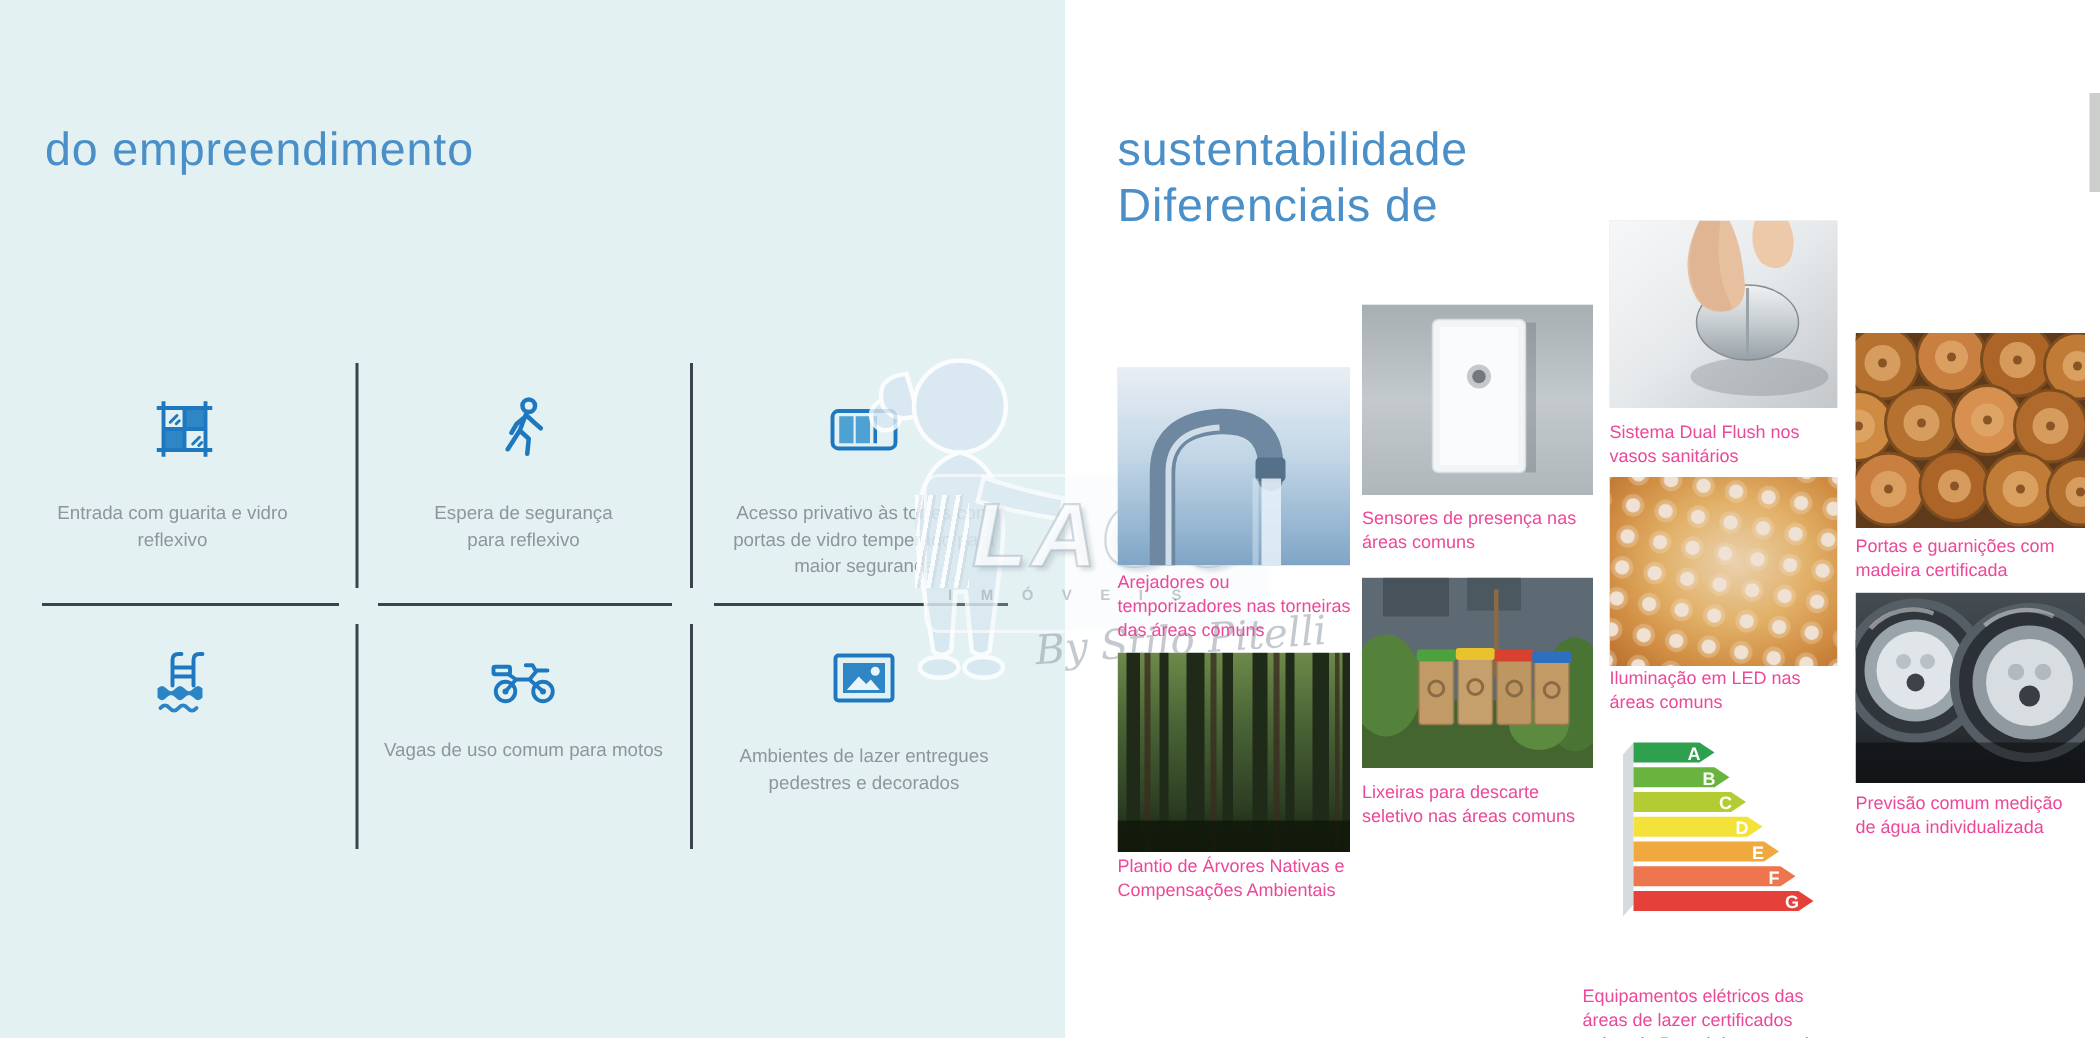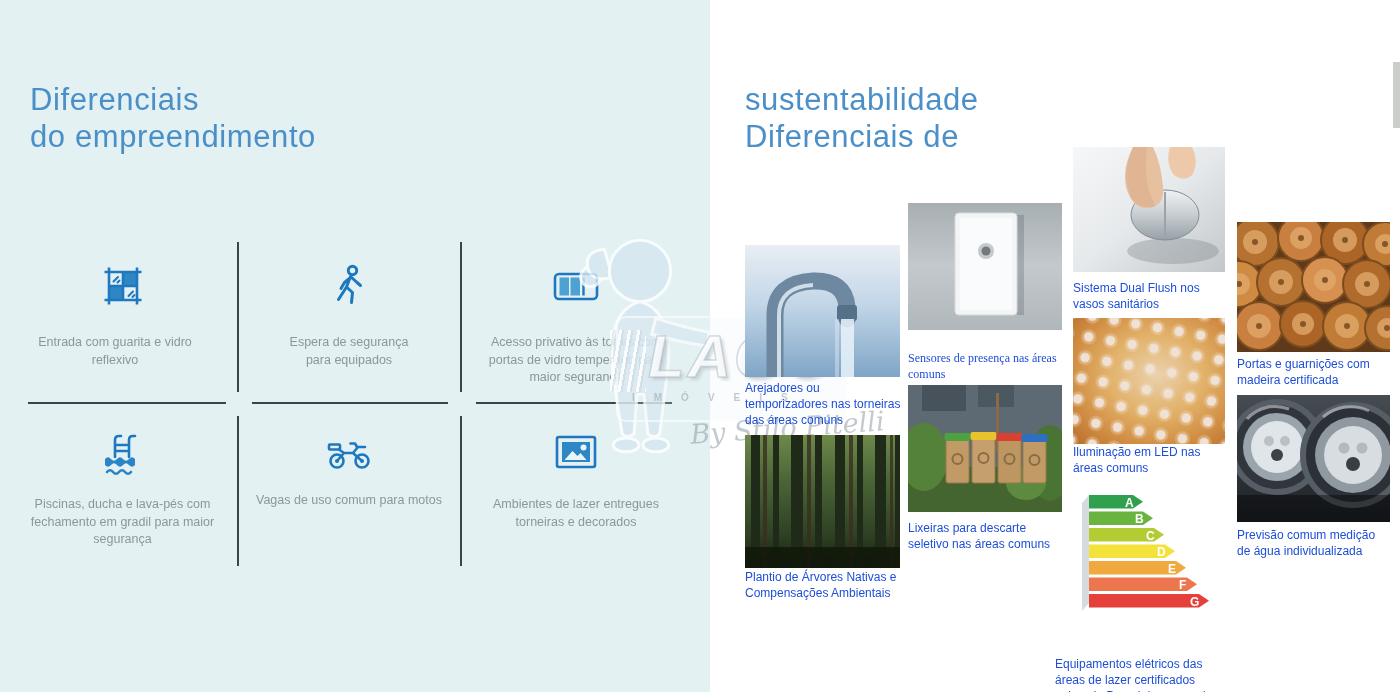--- a/index.html
+++ b/index.html
@@ -38,24 +38,24 @@
   .ph-a1{left:745px;top:245px;width:155px;height:132px;}
   .ph-a2{left:745px;top:435px;width:155px;height:133px;}
   .ph-b1{left:908px;top:203px;width:154px;height:127px;}
   .ph-b2{left:908px;top:385px;width:154px;height:127px;}
   .ph-c1{left:1073px;top:147px;width:152px;height:125px;}
   .ph-c2{left:1073px;top:318px;width:152px;height:126px;}
   .ph-c3{left:1073px;top:485px;width:152px;height:130px;background:#ffffff;}
   .ph-d1{left:1237px;top:222px;width:153px;height:130px;}
   .ph-d2{left:1237px;top:395px;width:153px;height:127px;}
 
-  .caption{position:absolute;font-size:12px;color:#1d4ed8;line-height:1.32;z-index:6;}
+  .caption{position:absolute;font-size:12px;color:#ec4899;line-height:1.32;z-index:6;}
   .cap-a1{left:745px;top:381px;width:156px;}
   .cap-a2{left:745px;top:570px;width:170px;}
-  .cap-b1{left:908px;top:351px;width:160px;font-family:Liberation Serif, serif;}
+  .cap-b1{left:908px;top:338px;width:160px;}
   .cap-b2{left:908px;top:521px;width:152px;}
   .cap-c1{left:1073px;top:281px;width:160px;}
   .cap-c2{left:1073px;top:445px;width:152px;}
   .cap-c3{left:1055px;top:622px;width:166px;margin-top:35px;}
   .cap-d1{left:1237px;top:357px;width:158px;}
   .cap-d2{left:1237px;top:528px;width:150px;}
 
   
   .watermark{position:absolute;left:0;top:0;width:1400px;height:692px;z-index:5;pointer-events:none;}
   .wm-mascot{position:absolute;left:553px;top:230px;width:168px;height:250px;}
@@ -72,21 +72,20 @@
                 font-family:"DejaVu Serif",serif;transform:rotate(-4deg);color:rgba(135,147,157,0.5);}
   .edge-artifact{position:absolute;right:0;top:62px;width:7px;height:66px;background:#cbcecb;z-index:2;}
 </style>
 </head>
 <body>
 
 <div class="left-panel"></div>
 <div class="right-panel"></div>
 
 <h1 class="title title-left">
-  <span>Diferenciais</span>
   <span>do empreendimento</span>
 </h1>
 
 <h1 class="title title-right">
   <span>sustentabilidade</span>
   <span>Diferenciais de</span>
 </h1>
 
 <div class="cell c1">
   <div class="icon-wrap">
@@ -102,21 +101,21 @@
 
 <div class="cell c2">
   <div class="icon-wrap">
     <svg width="48" height="48" viewBox="0 0 48 48">
       <g stroke="#1e78bf" stroke-width="3" fill="none" stroke-linecap="round" stroke-linejoin="round">
         <circle cx="27.5" cy="8.5" r="4.2"></circle>
         <path d="M25.5 14.5 L21.5 25 L13.5 37.5 M21.5 25 L27.5 30.5 L26.5 40.5 M25.5 14.5 L31.5 20 L35.5 23.5 M25 16 L19.5 20.5 L16 26.5"></path>
       </g>
     </svg>
   </div>
-  <div class="cap">Espera de segurança para equipados</div>
+  <div class="cap">Espera de segurança para reflexivo</div>
 </div>
 
 <div class="cell c3">
   <div class="icon-wrap">
     <svg width="48" height="48" viewBox="0 0 48 48">
       <rect x="3" y="12" width="42" height="25" rx="4" stroke="#1e78bf" stroke-width="2.6" fill="none"></rect>
       <rect x="7.5" y="15.5" width="9.5" height="18" fill="#4ea1d3"></rect>
       <rect x="18.5" y="15.5" width="9.5" height="18" fill="#4ea1d3"></rect>
       <path d="M31.5 15.5 V33.5" stroke="#1e78bf" stroke-width="2.4"></path>
     </svg>
@@ -127,21 +126,20 @@
 <div class="cell c4">
   <div class="icon-wrap">
     <svg width="48" height="48" viewBox="0 0 48 48">
       <g stroke="#1e78bf" stroke-width="2.6" fill="none" stroke-linecap="round">
         <path d="M16 29 V12 q0 -4 4 -4 h2 M30 29 V12 q0 -4 4 -4 h2 M16 17 h14 M16 23 h14"></path>
       </g>
       <path d="M6 31 q3 -3.5 6 0 t6 0 t6 0 t6 0 t6 0 v6 q-3 3.5 -6 0 t-6 0 t-6 0 t-6 0 t-6 0 z" fill="#2b84c6"></path>
       <path d="M8 44 q3 -3.5 6 0 t6 0 t6 0 t6 0" stroke="#2b84c6" stroke-width="2.6" fill="none" stroke-linecap="round"></path>
     </svg>
   </div>
-  <div class="cap">Piscinas, ducha e lava-pés com fechamento em gradil para maior segurança</div>
 </div>
 
 <div class="cell c5">
   <div class="icon-wrap">
     <svg width="50" height="48" viewBox="0 0 50 48">
       <g stroke="#1e78bf" stroke-width="2.6" fill="none" stroke-linecap="round" stroke-linejoin="round">
         <circle cx="13" cy="33" r="6.5"></circle>
         <circle cx="38" cy="33" r="6.5"></circle>
         <path d="M13 33 L20 25 H29 L34 19 H41 M29 25 L38 33 M20 25 L15 21.5 M33 19 l-2 -3.5 h-4.5"></path>
         <rect x="5" y="16.5" width="11" height="5" rx="1"></rect>
@@ -155,21 +153,21 @@
 
 <div class="cell c6">
   <div class="icon-wrap">
     <svg width="48" height="48" viewBox="0 0 48 48">
       <rect x="5" y="9" width="38" height="30" rx="2" stroke="#1e78bf" stroke-width="2.6" fill="none"></rect>
       <rect x="10" y="14" width="28" height="20" fill="#2e86c5"></rect>
       <circle cx="31.5" cy="19.5" r="3" fill="#eaf5fb"></circle>
       <path d="M12.5 32 l8 -9 5 5 3 -3 6 7 z" fill="#eaf5fb"></path>
     </svg>
   </div>
-  <div class="cap">Ambientes de lazer entregues torneiras e decorados</div>
+  <div class="cap">Ambientes de lazer entregues pedestres e decorados</div>
 </div>
 
 <div class="vline v1a"></div>
 <div class="vline v1b"></div>
 <div class="vline v2a"></div>
 <div class="vline v2b"></div>
 <div class="hline h1"></div>
 <div class="hline h2"></div>
 <div class="hline h3"></div>
 

